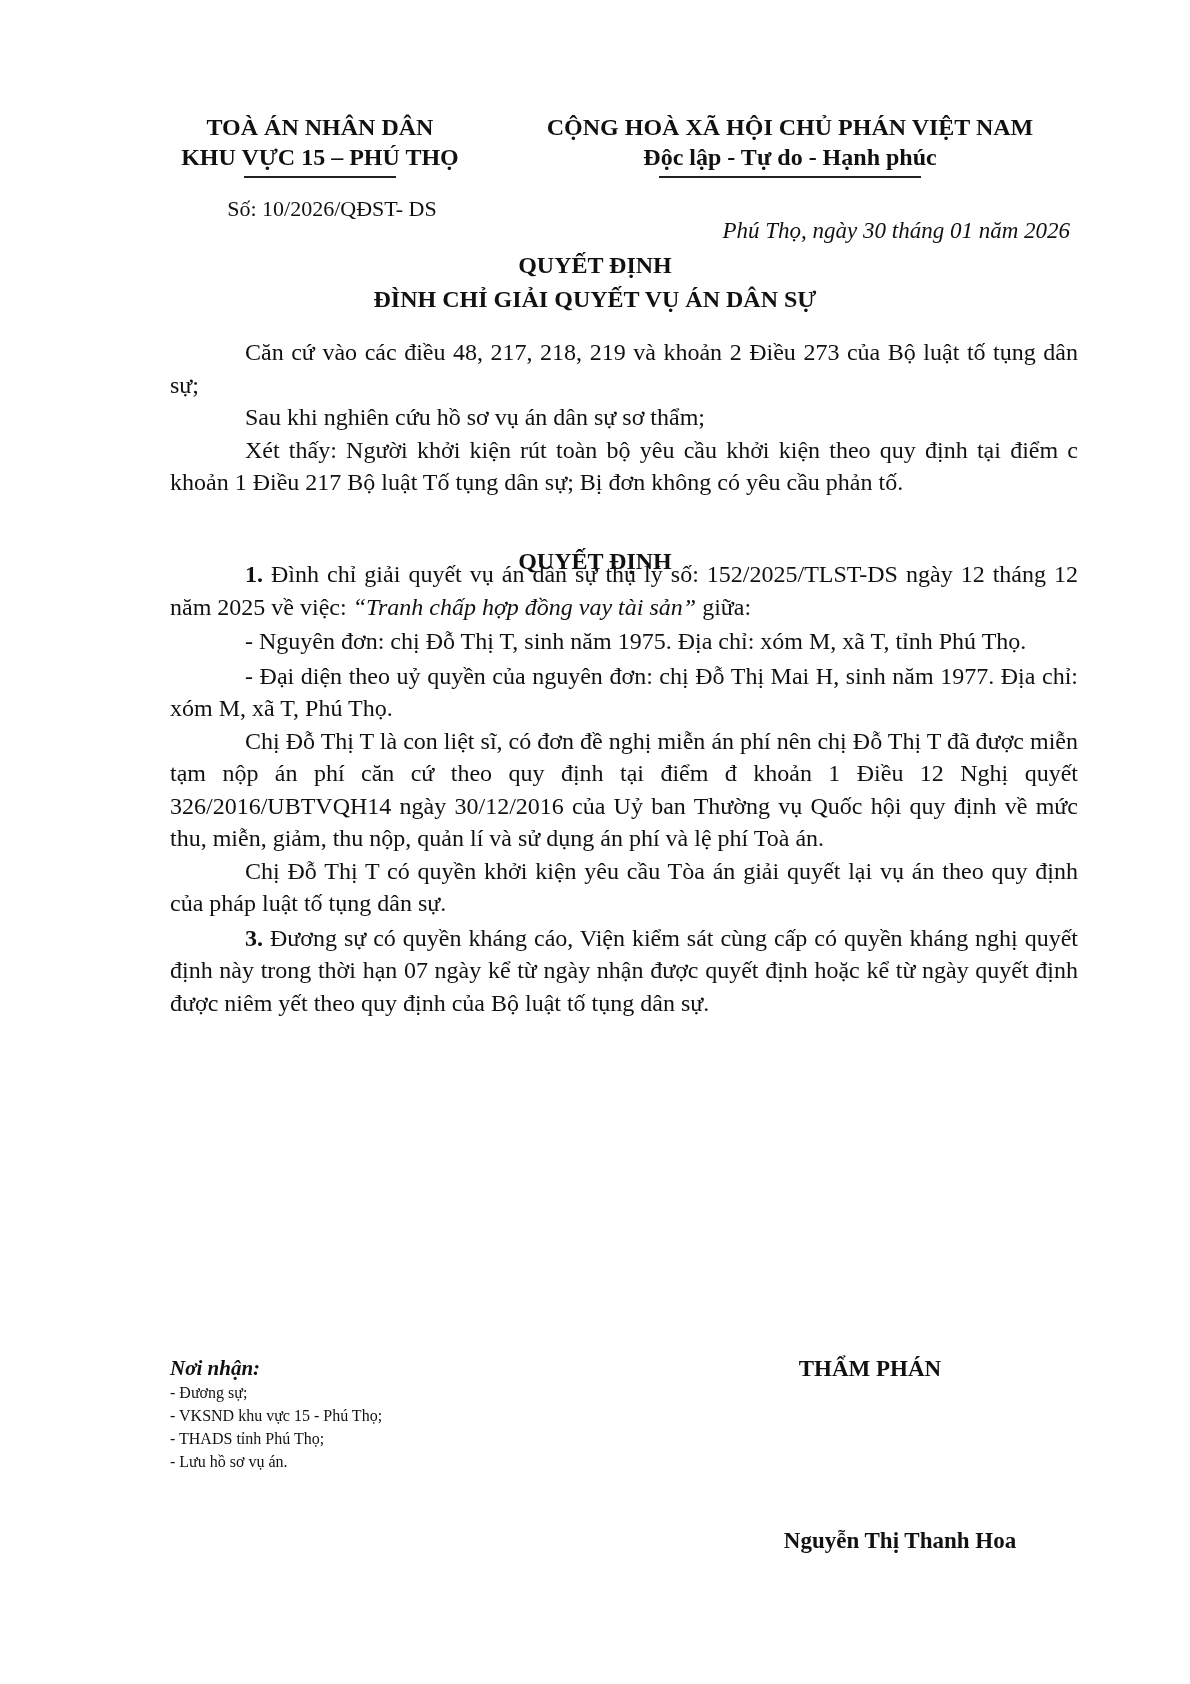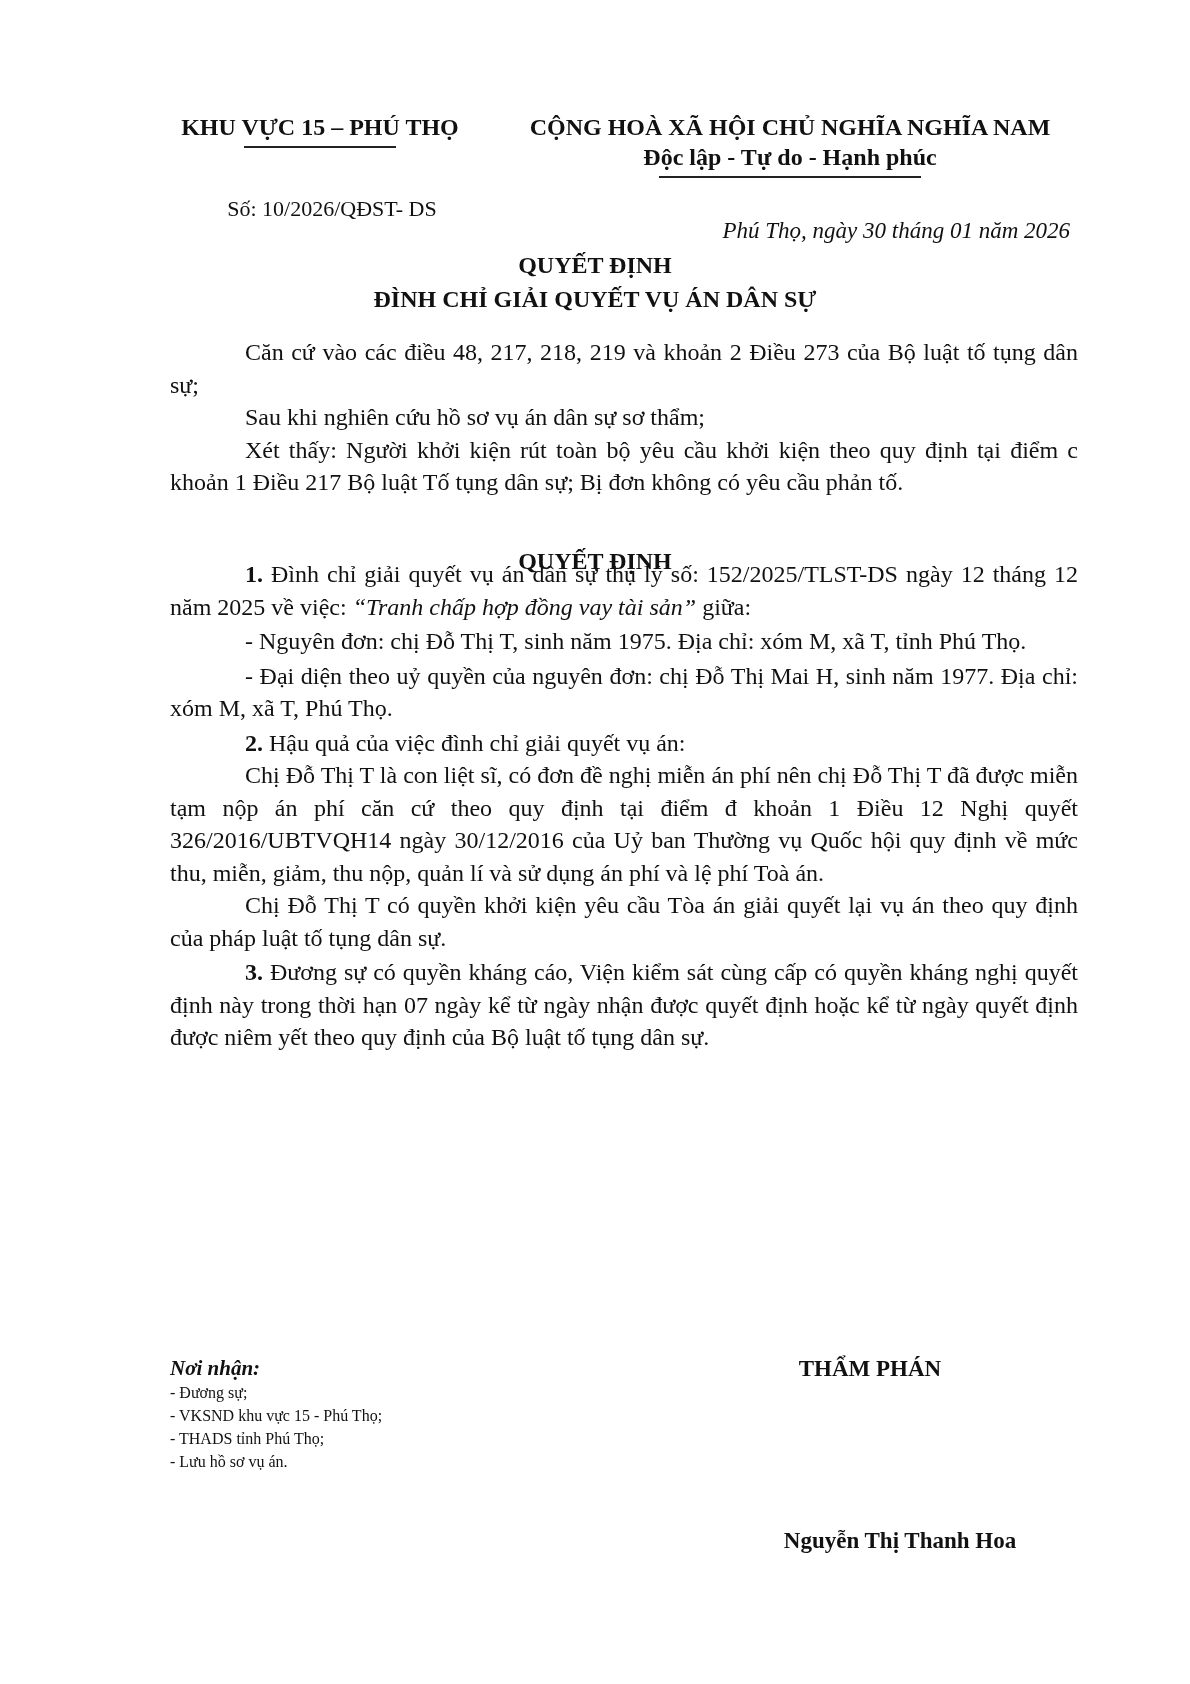--- a/index.html
+++ b/index.html
@@ -53,48 +53,48 @@
     }
     .signer-name {
       left: 740px; top: 1528px; width: 320px; text-align: center;
       font-weight: bold; font-size: 23px;
     }
   </style>
 </head>
 <body>
 
 <div class="abs header-left">
+  <div>TOÀ ÁN NHÂN DÂN</div>
   <div>KHU VỰC 15 – PHÚ THỌ</div>
   <div class="rule"></div>
 </div>
 <div class="abs doc-number">Số: 10/2026/QĐST- DS</div>
 
 <div class="abs header-right">
-  <div>CỘNG HOÀ XÃ HỘI CHỦ NGHĨA NGHĨA NAM</div>
+  <div>CỘNG HOÀ XÃ HỘI CHỦ PHÁN VIỆT NAM</div>
   <div>Độc lập - Tự do - Hạnh phúc</div>
   <div class="rule"></div>
 </div>
 <div class="abs date-line">Phú Thọ, ngày 30 tháng 01 năm 2026</div>
 
 <div class="abs title" style="top:252px;">QUYẾT ĐỊNH</div>
 <div class="abs title" style="top:286px;">ĐÌNH CHỈ GIẢI QUYẾT VỤ ÁN DÂN SỰ</div>
 
 <div class="abs body-block" style="top:336px;">
   <p>Căn cứ vào các điều 48, 217, 218, 219 và khoản 2 Điều 273 của Bộ luật tố tụng dân sự;</p>
   <p>Sau khi nghiên cứu hồ sơ vụ án dân sự sơ thẩm;</p>
   <p>Xét thấy: Người khởi kiện rút toàn bộ yêu cầu khởi kiện theo quy định tại điểm c khoản 1 Điều 217 Bộ luật Tố tụng dân sự; Bị đơn không có yêu cầu phản tố.</p>
 </div>
 
 <div class="abs title" style="top:548px;">QUYẾT ĐỊNH</div>
 
 <div class="abs body-block" style="top:558px;">
   <p><b>1.</b><span> Đình chỉ giải quyết vụ án dân sự thụ lý số: 152/2025/TLST-DS ngày 12 tháng 12 năm 2025 về việc: </span><i>“Tranh chấp hợp đồng vay tài sản”</i><span> giữa:</span></p>
   <p class="gap">- Nguyên đơn: chị Đỗ Thị T, sinh năm 1975. Địa chỉ: xóm M, xã T, tỉnh Phú Thọ.</p>
   <p class="gap">- Đại diện theo uỷ quyền của nguyên đơn: chị Đỗ Thị Mai H, sinh năm 1977. Địa chỉ: xóm M, xã T, Phú Thọ.</p>
-  <p class="gap"><b>2.</b><span> Hậu quả của việc đình chỉ giải quyết vụ án:</span></p>
   <p>Chị Đỗ Thị T là con liệt sĩ, có đơn đề nghị miễn án phí nên chị Đỗ Thị T đã được miễn tạm nộp án phí căn cứ theo quy định tại điểm đ khoản 1 Điều 12 Nghị quyết 326/2016/UBTVQH14 ngày 30/12/2016 của Uỷ ban Thường vụ Quốc hội quy định về mức thu, miễn, giảm, thu nộp, quản lí và sử dụng án phí và lệ phí Toà án.</p>
   <p>Chị Đỗ Thị T có quyền khởi kiện yêu cầu Tòa án giải quyết lại vụ án theo quy định của pháp luật tố tụng dân sự.</p>
   <p class="gap"><b>3.</b><span> Đương sự có quyền kháng cáo, Viện kiểm sát cùng cấp có quyền kháng nghị quyết định này trong thời hạn 07 ngày kể từ ngày nhận được quyết định hoặc kể từ ngày quyết định được niêm yết theo quy định của Bộ luật tố tụng dân sự.</span></p>
 </div>
 
 <div class="abs recipients">
   <div class="label">Nơi nhận:</div>
   <div class="item">- Đương sự;</div>
   <div class="item">- VKSND khu vực 15 - Phú Thọ;</div>
   <div class="item">- THADS tỉnh Phú Thọ;</div>

